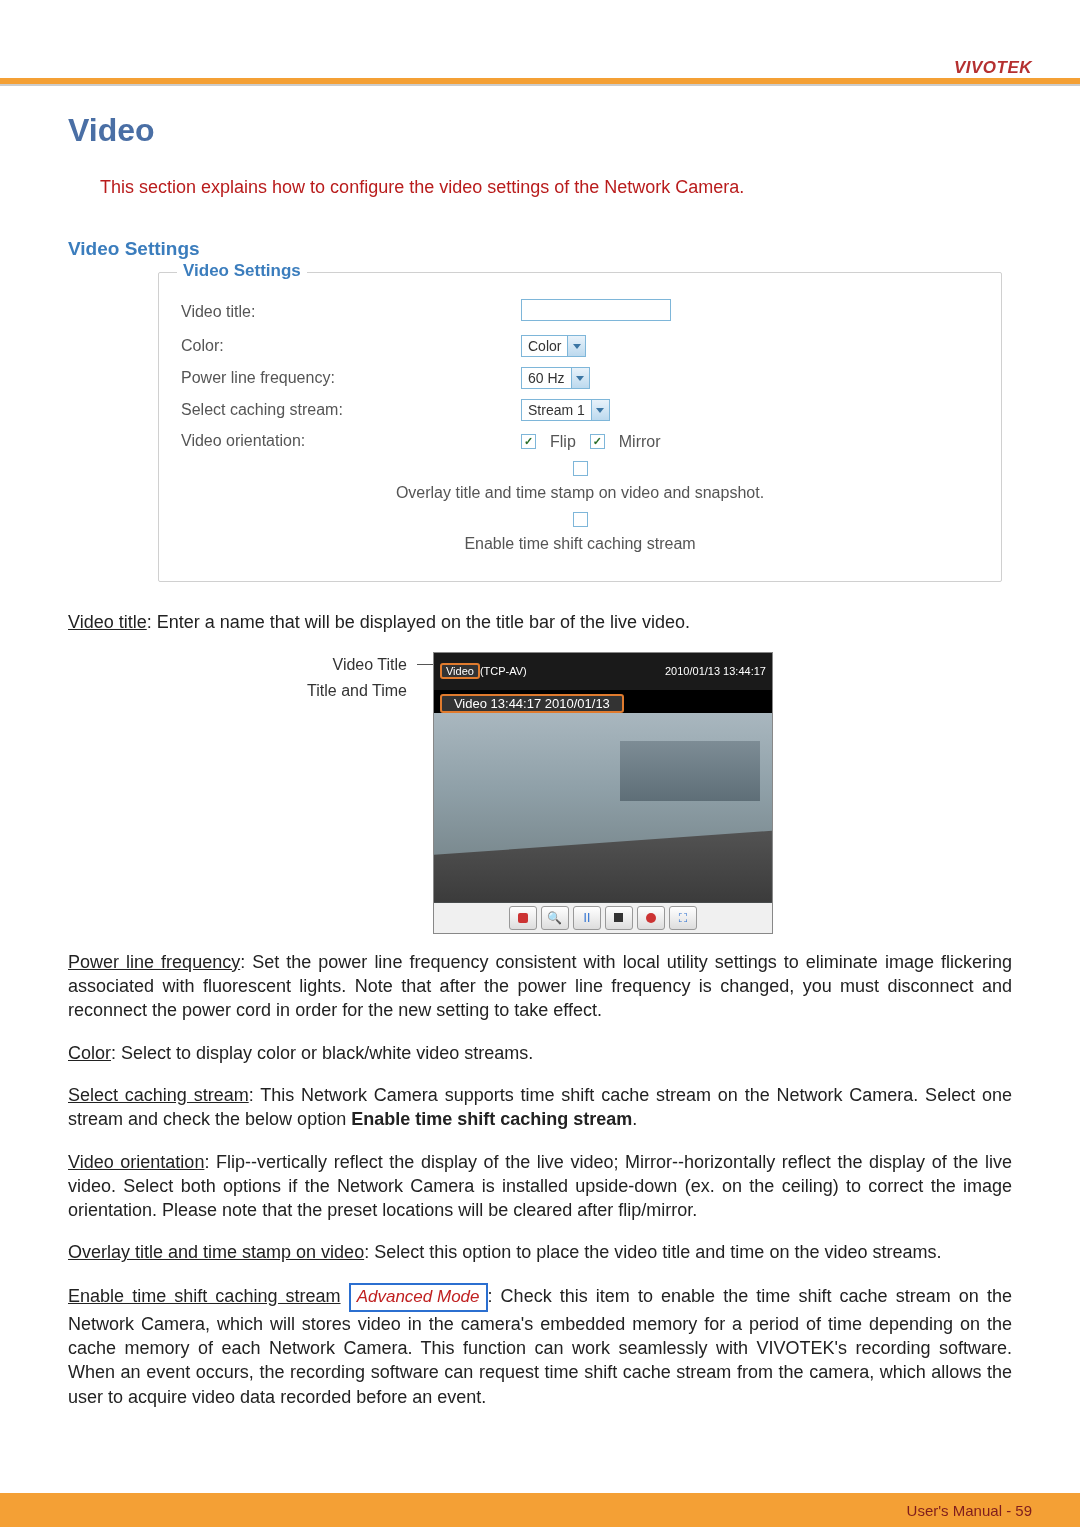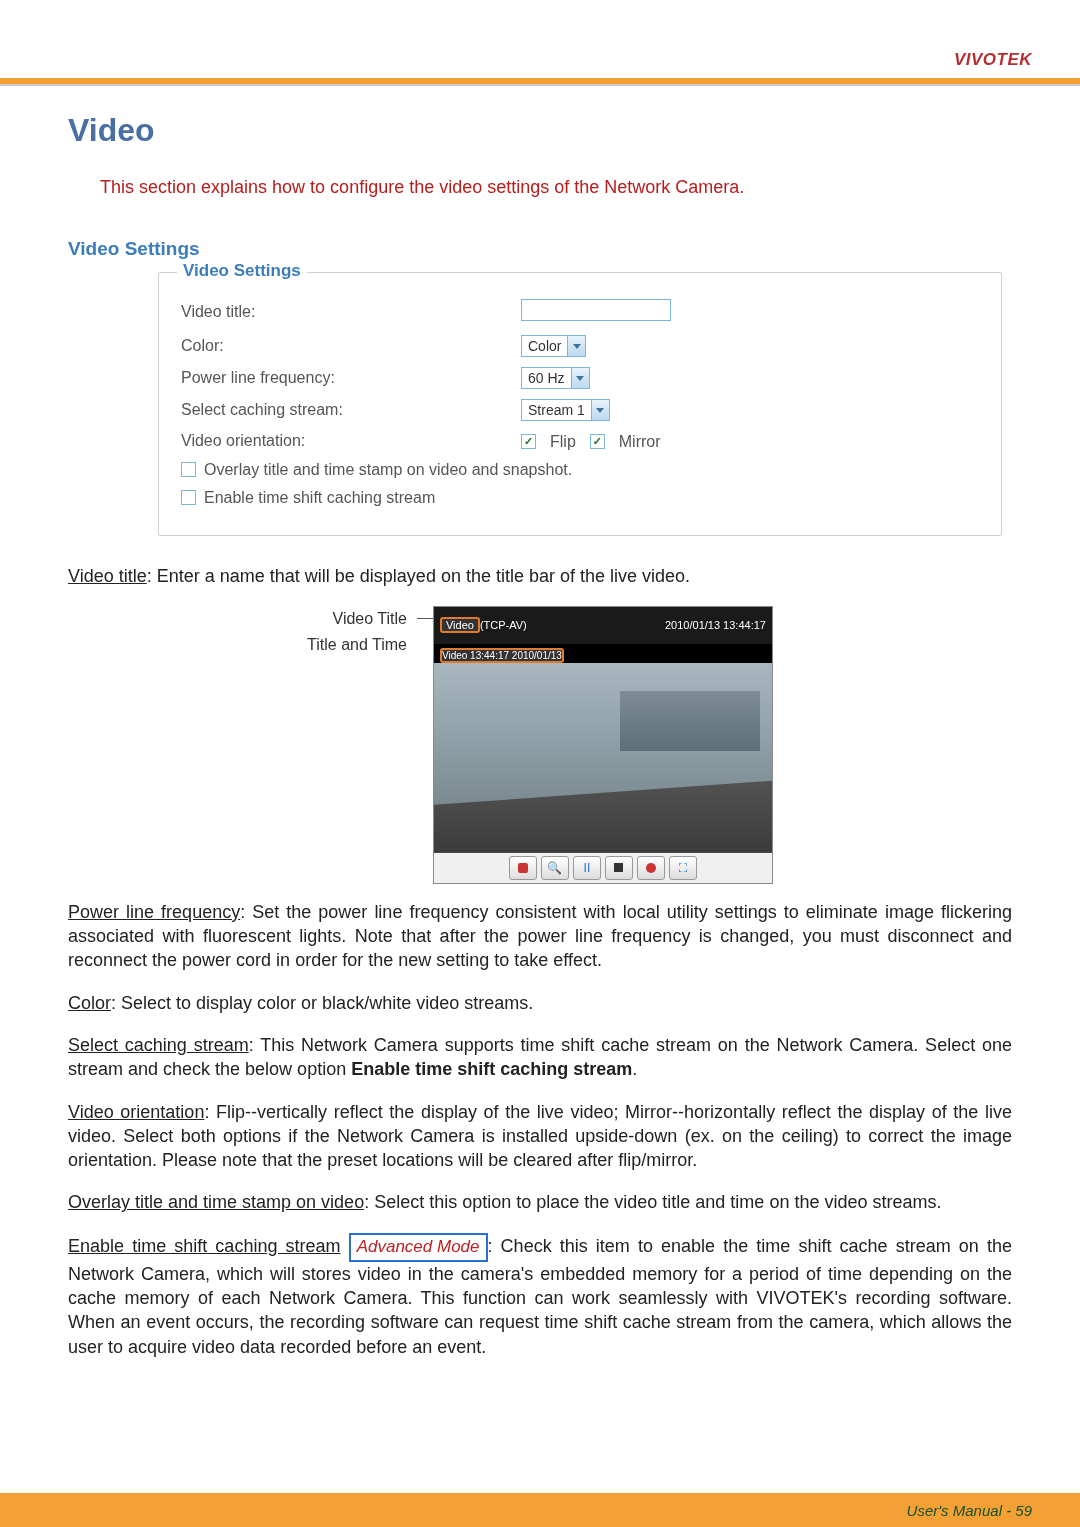--- a/index.html
+++ b/index.html
@@ -5,21 +5,21 @@
   * { box-sizing: border-box; margin: 0; padding: 0; }
   body {
     width: 1080px;
     height: 1527px;
     background: #fff;
     font-family: Arial, Helvetica, sans-serif;
     position: relative;
   }
   .header-bar {
     position: absolute;
-    top: 0; left: 0; right: 0;
+    top: 8px; left: 0; right: 0;
     height: 57px;
     background: #fff;
   }
   .brand {
     position: absolute;
     top: 50px; right: 48px;
     color: #b53030;
     font-weight: bold;
     font-style: italic;
     font-size: 17px;
@@ -121,20 +121,21 @@
     width: 150px;
     background: #fff;
   }
   .chk-row {
     display: flex;
     align-items: center;
     gap: 8px;
     margin: 10px 0;
     font-size: 16px;
     color: #555;
+    flex-direction: column;
   }
   .chk {
     width: 15px; height: 15px;
     border: 1px solid #7eb6d9;
     background: #fff;
     display: inline-flex;
     align-items: center;
     justify-content: center;
     font-size: 11px;
     color: #2a6f2a;
@@ -186,24 +187,24 @@
     border: 2px solid #e07b2e;
     border-radius: 3px;
     padding: 0 4px;
     display: inline-block;
     color: #fff;
     background: #333;
   }
   .time-chip {
     border: 2px solid #e07b2e;
     border-radius: 3px;
-    padding: 0 0;
+    padding: 0 12px;
     display: inline-block;
     color: #fff;
-    font-size: 10px;
+    font-size: 13px;
     background: #333;
     margin: 4px 0 0 6px;
   }
   .video-scene {
     height: 190px;
     background: linear-gradient(#a9b7bf 0%, #8fa0a8 40%, #6c7a7e 100%);
     position: relative;
     overflow: hidden;
   }
   .video-scene::before {
@@ -250,22 +251,21 @@
     padding: 1px 6px;
     font-size: 17px;
     vertical-align: middle;
     font-style: italic;
   }
   .footer {
     position: absolute;
     left: 0; right: 0; bottom: 0;
     height: 34px;
     background: #f4a035;
-    color: #14532d;
-    font-style: italic;
+    color: #7f1d1d;
     font-size: 15px;
     display: flex;
     align-items: center;
     justify-content: flex-end;
     padding-right: 48px;
   }
   .connector {
     width: 16px;
     position: relative;
   }

